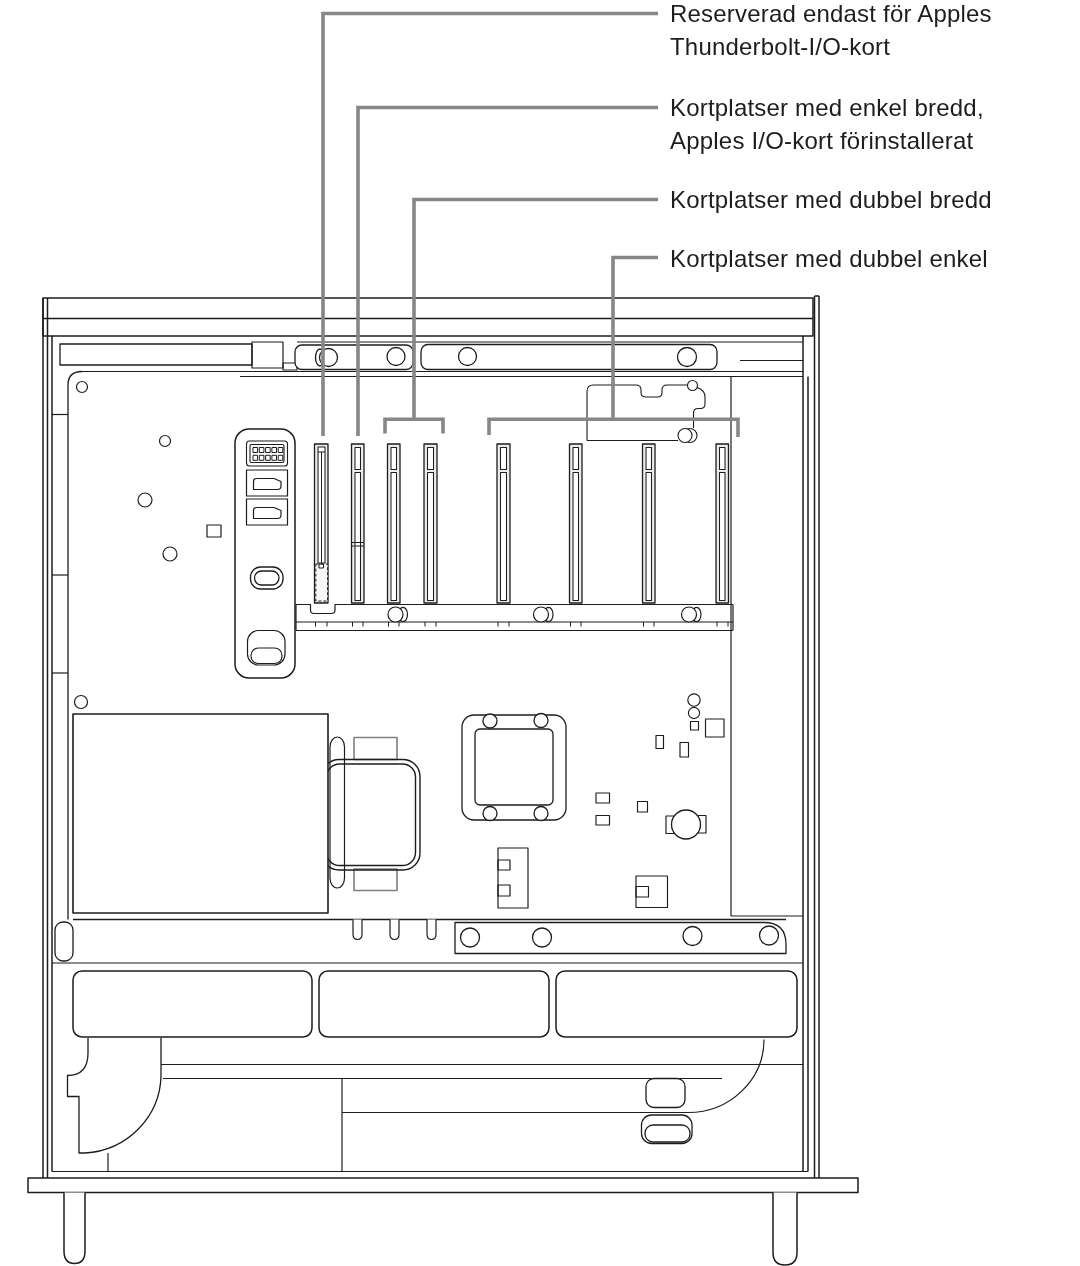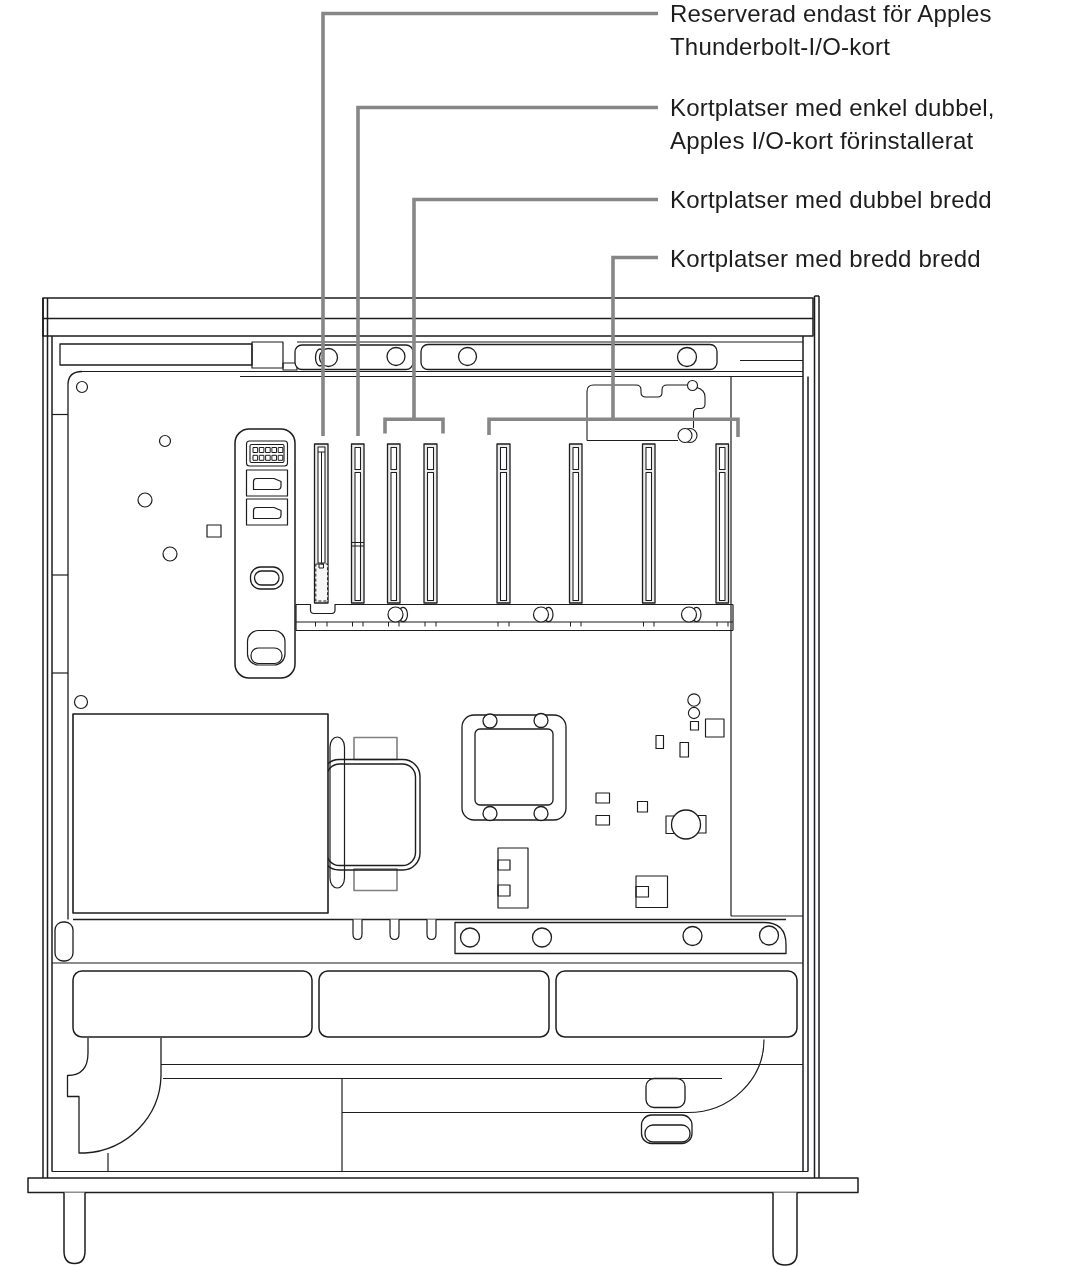--- a/index.html
+++ b/index.html
@@ -292,17 +292,17 @@
     </g>
     <g>
       <path d="M658,257.5 H613 V420"></path>
       <path d="M489,435 V419.2 H738 V437"></path>
     </g>
   </g>
 </svg>
 
   <div class="callout-label" style="top:-3px">Reserverad endast för Apples
 Thunderbolt-I/O-kort</div>
-  <div class="callout-label" style="top:91px">Kortplatser med enkel dubbel,
+  <div class="callout-label" style="top:91px">Kortplatser med enkel bredd,
 Apples I/O-kort förinstallerat</div>
   <div class="callout-label" style="top:183px">Kortplatser med dubbel bredd</div>
-  <div class="callout-label" style="top:242px">Kortplatser med bredd bredd</div>
+  <div class="callout-label" style="top:242px">Kortplatser med dubbel enkel</div>
 </div>
 
 </body></html>

